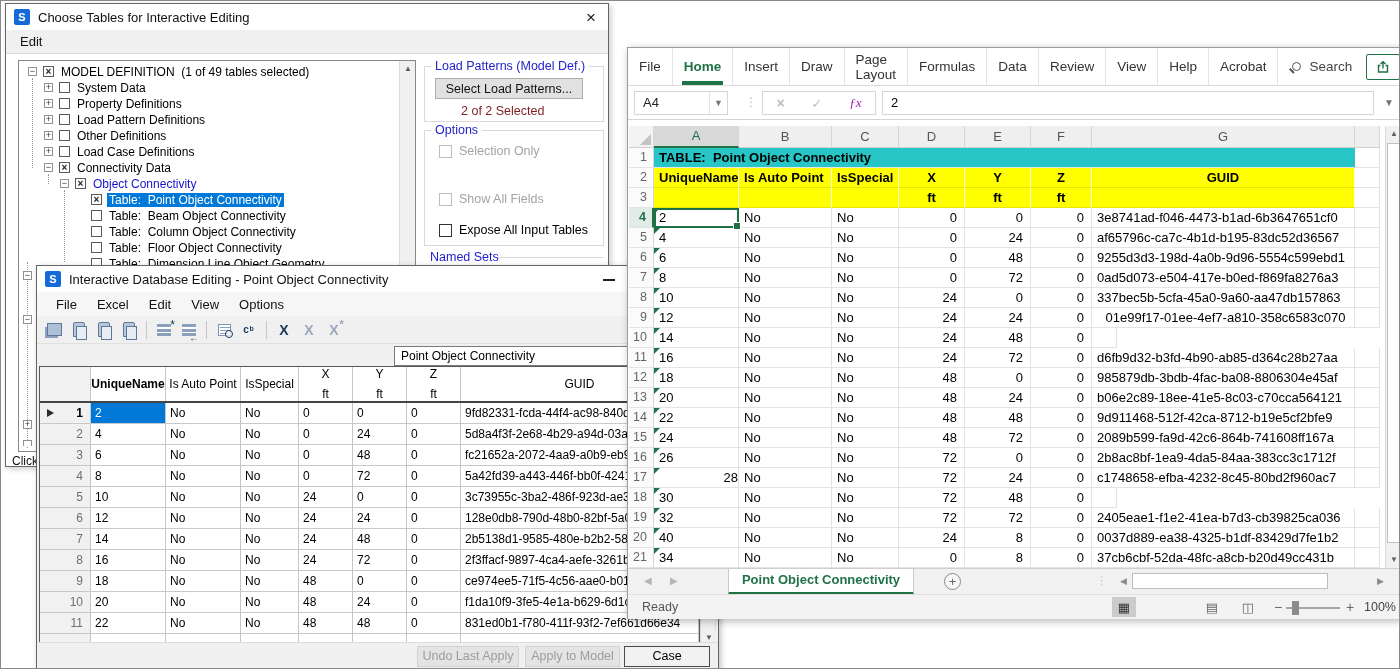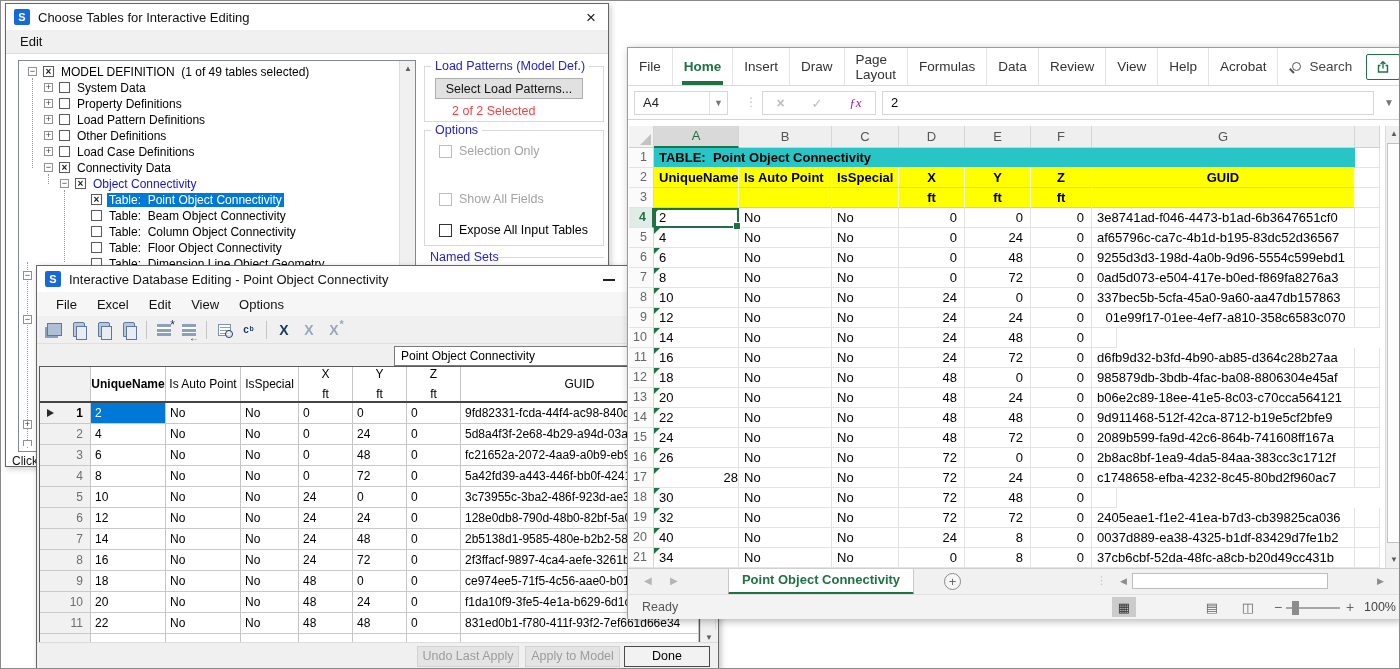--- a/index.html
+++ b/index.html
@@ -183,21 +183,21 @@
           <div class="trow"><span class="tcb" style="left: 69px;"></span><span class="tlabel" style="left: 85px;">Table:  Dimension Line Object Geometry</span></div>
         </div>
       <div class="treescroll">
         <span class="sarrow" style="top:0;">▲</span>
       </div>
     </div>
 
     <div class="grp" style="left:418px; top:62px; width:180px; height:56px;">
       <span class="grp-label">Load Patterns (Model Def.)</span>
       <button class="winbtn" style="position:absolute; left:10px; top:11px; width:148px; height:21px;">Select Load Patterns...</button>
-      <div style="position:absolute; left:27px; top:37px; font-size:12.5px; color:#ef4444;">2 of 2 Selected</div>
+      <div style="position:absolute; left:36px; top:37px; font-size:12.5px; color:#7f1d1d;">2 of 2 Selected</div>
     </div>
 
     <div class="grp" style="left:418px; top:126px; width:180px; height:116px;">
       <span class="grp-label">Options</span>
       <div class="cbrow dis" style="left:14px; top:13px;">
         <span class="cbbox"></span>
         <span>Selection Only</span>
       </div>
       <div class="cbrow dis" style="left:14px; top:61px;">
         <span class="cbbox"></span>
@@ -420,21 +420,21 @@
           <div class="dbc" style="width: 54px; height: 8px;"></div>
           <div class="dbc" style="width: 238px; height: 8px;"></div>
         </div>
       </div>
     <div class="dbscroll">
       <span class="sarrow" style="bottom:0; top:auto;">▼</span>
     </div>
     <div class="dbbtns">
       <button class="dbbtn dis winbtn" style="left:380px; width:102px;">Undo Last Apply</button>
       <button class="dbbtn dis winbtn" style="left:488px; width:95px;">Apply to Model</button>
-      <button class="dbbtn en winbtn" style="left:587px; width:86px;">Done</button>
+      <button class="dbbtn en winbtn" style="left:587px; width:86px;">Case</button>
     </div>
   </section>
 
   <section class="win3">
     <div class="rtabs">
       <span id="rtabs" style="display:flex; height:100%;">
           <span class="rtab">File</span>
           <span class="rtab active">Home</span>
           <span class="rtab">Insert</span>
           <span class="rtab">Draw</span>

